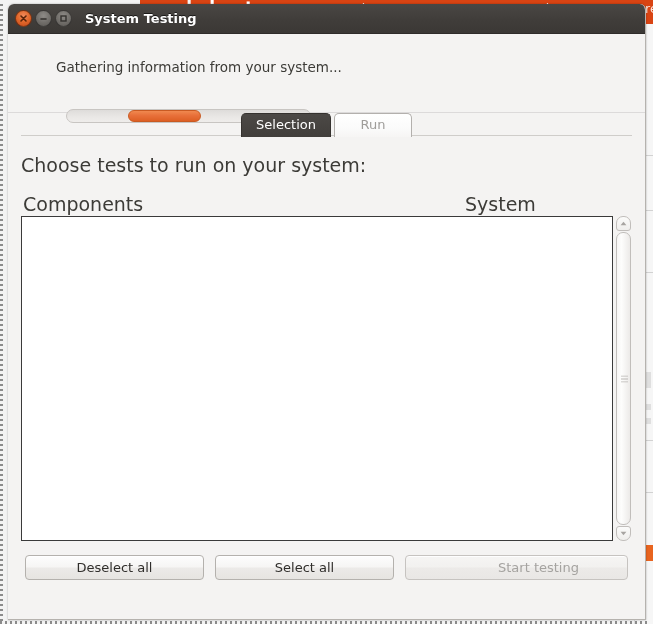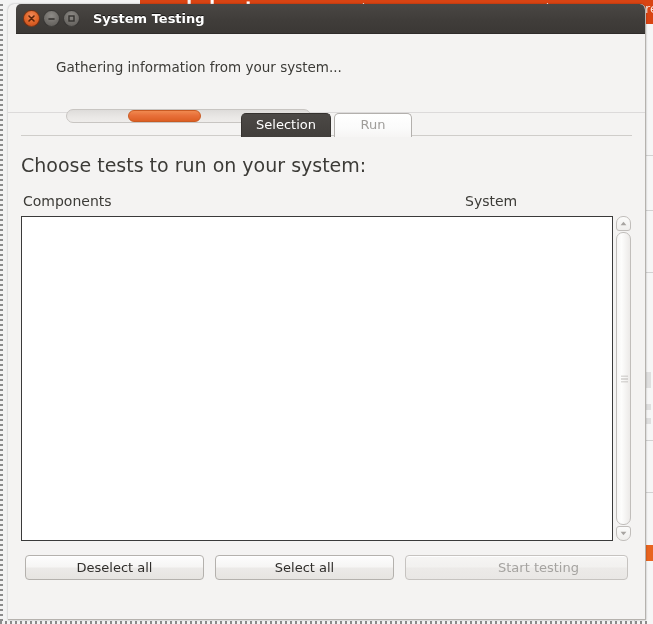--- a/index.html
+++ b/index.html
@@ -109,21 +109,20 @@
     border-bottom: 1px solid #b5b2ae;
     box-sizing: border-box;
   }
 
   .titlebar {
     position: relative;
     height: 29px;
     background: linear-gradient(to bottom, #4a4744 0%, #403d3a 55%, #3b3835 100%);
     border-radius: 5px 5px 0 0;
     border-bottom: 1px solid #2f2c2a;
-    margin-left: 8px;
   }
   .win-buttons {
     position: absolute;
     left: 7px;
     top: 6px;
     display: flex;
     gap: 3px;
     align-items: center;
   }
   .wbtn {
@@ -256,21 +255,21 @@
   }
   .choose-text {
     margin-top: 10px;
     font-size: 19px;
     color: #3c3b37;
   }
   .col-headers {
     position: relative;
     margin-top: 17px;
     height: 18px;
-    font-size: 14px;
+    font-size: 19px;
     color: #3c3b37;
   }
   .col-components { position: absolute; left: 2px; top: 0; }
   .col-status { position: absolute; left: 444px; top: 0; }
 
   .list-wrap {
     position: relative;
     margin-top: 5px;
     display: flex;
     height: 325px;

